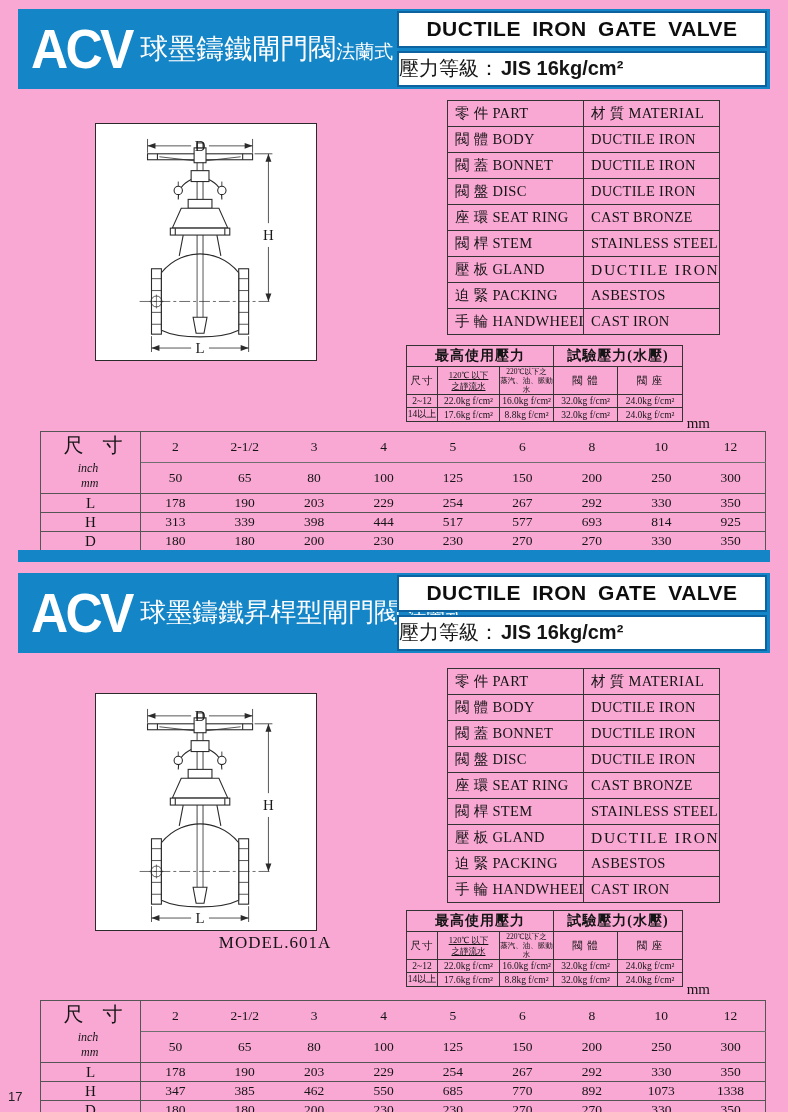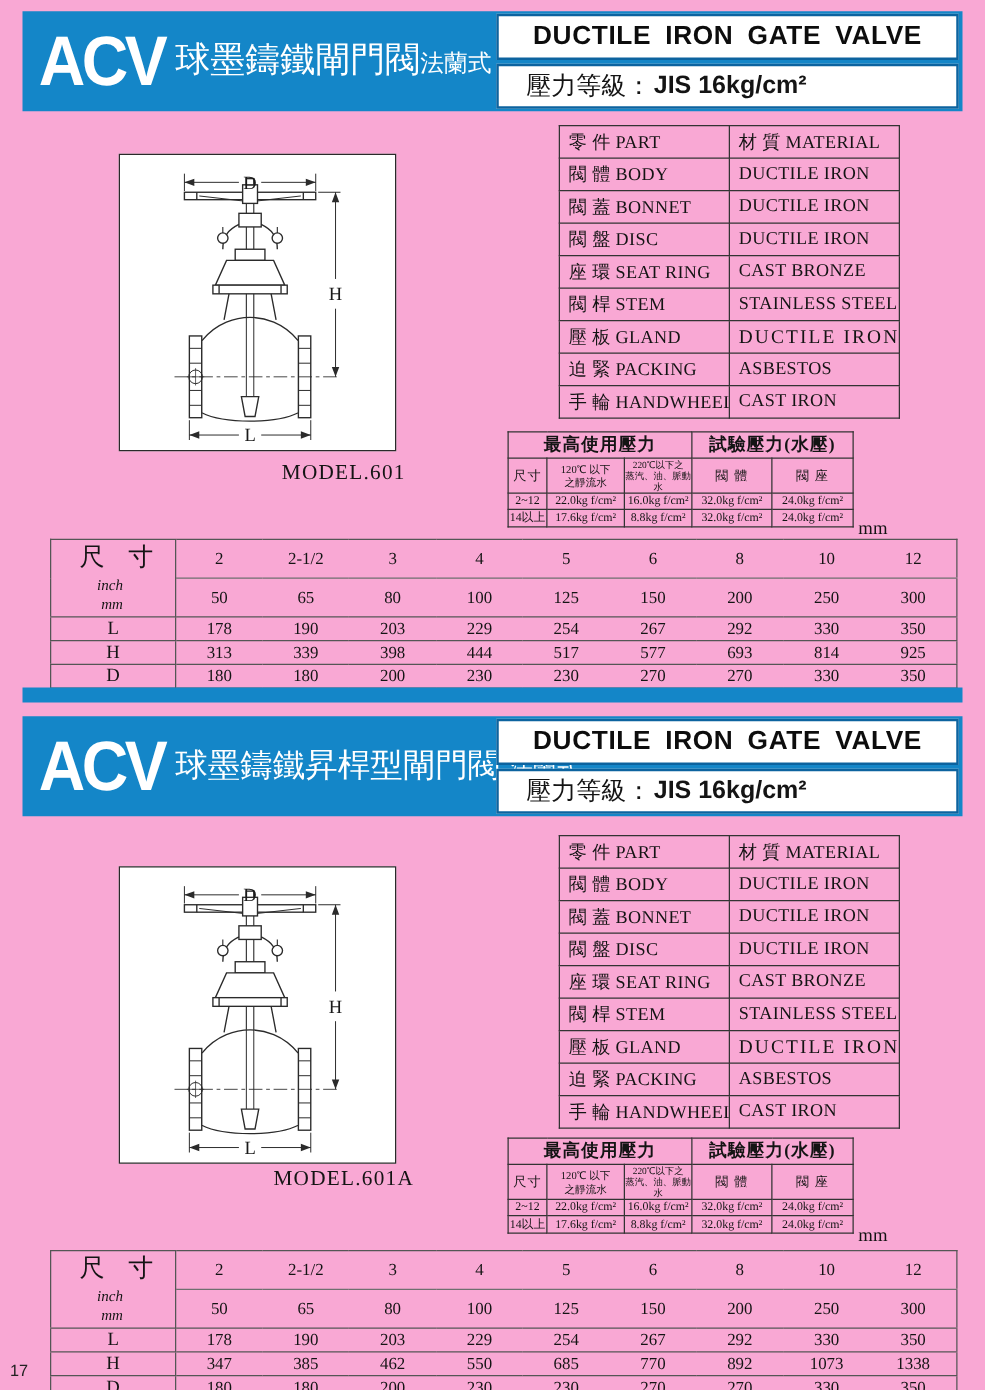--- a/index.html
+++ b/index.html
@@ -24,21 +24,21 @@
   .zh-title{color:#fff;font-size:28px;white-space:nowrap;margin-left:0;line-height:1;}
   .alt .zh-title{font-size:26px;}
   .zh-sub{font-size:19px;}
   .alt .zh-sub{margin-left:7px;}
   .panel{position:absolute;right:3px;top:2px;bottom:2px;width:370px;display:flex;
          flex-direction:column;gap:3px;}
   .panel-box{background:#fff;border:2px solid var(--navy);flex:1;display:flex;align-items:center;
              box-sizing:border-box;}
   .title-en{justify-content:center;font-family:"Liberation Sans", sans-serif;font-weight:bold;
             font-size:21px;letter-spacing:.5px;word-spacing:5px;color:#0d0d0d;}
-  .pressure-box{padding-left:22px;font-size:20px;}
+  .pressure-box{padding-left:0;font-size:20px;}
   .pressure-val{font-family:"Liberation Sans", sans-serif;font-weight:bold;font-size:20px;margin-left:2px;}
 
   
   .draw{position:absolute;left:95px;top:123px;width:222px;height:238px;background:#fff;
         border:1.5px solid #2a2a2a;box-sizing:border-box;}
   .alt .draw{top:130px;}
   .draw svg{width:100%;height:100%;display:block;}
   .caption{position:absolute;left:165px;top:368px;width:220px;text-align:center;
            font-size:17px;letter-spacing:1px;}
   .alt .caption{top:370px;}
@@ -51,21 +51,21 @@
             font-size:14.5px;letter-spacing:.3px;white-space:nowrap;overflow:hidden;}
   .parts td.emph{font-size:15.5px;letter-spacing:1.7px;}
 
   
   .press{position:absolute;left:406px;top:345px;width:276px;border-collapse:collapse;
          table-layout:fixed;}
   .alt .press{top:347px;}
   .press td{border:1px solid var(--line);text-align:center;padding:0;overflow:hidden;}
   .press tr.gh td{font-size:14px;height:20px;letter-spacing:1px;font-weight:bold;}
   .press tr.ch td{height:27px;font-size:10.5px;letter-spacing:1px;}
-  .press tr.ch td.sm{letter-spacing:0;}
+  .press tr.ch td.sm{letter-spacing:0;text-decoration:underline;}
   .press tr.ch td.sm span{display:block;font-size:8.5px;line-height:1.2;}
   .press tr.ch td.xs{letter-spacing:0;}
   .press tr.ch td.xs span{display:block;font-size:7.5px;line-height:1.2;}
   .press tr.pd td{font-size:9.5px;height:12px;letter-spacing:0;}
 
   .mm-label{position:absolute;left:640px;top:415px;width:70px;text-align:right;font-size:15px;}
   .alt .mm-label{top:418px;}
 
   
   .dims{position:absolute;left:40px;top:431px;width:726px;border-collapse:collapse;
@@ -153,21 +153,20 @@
     </div>
 
     <div class="draw">
       <svg viewBox="0 0 222 238">
         <use href="#valve-g"></use>
         <text class="valve-label" x="105" y="27" text-anchor="middle">D</text>
         <text class="valve-label" x="174" y="117" text-anchor="middle">H</text>
         <text class="valve-label" x="105" y="231" text-anchor="middle">L</text>
       </svg>
     </div>
-    <div class="caption">MODEL.601</div>
 
     <table class="parts">
       <colgroup>
           <col style="width:136px">
           <col style="width:136px">
         </colgroup>
       <tbody>
           <tr>
             <td>零 件 PART</td>
             <td>材 質 MATERIAL</td>

